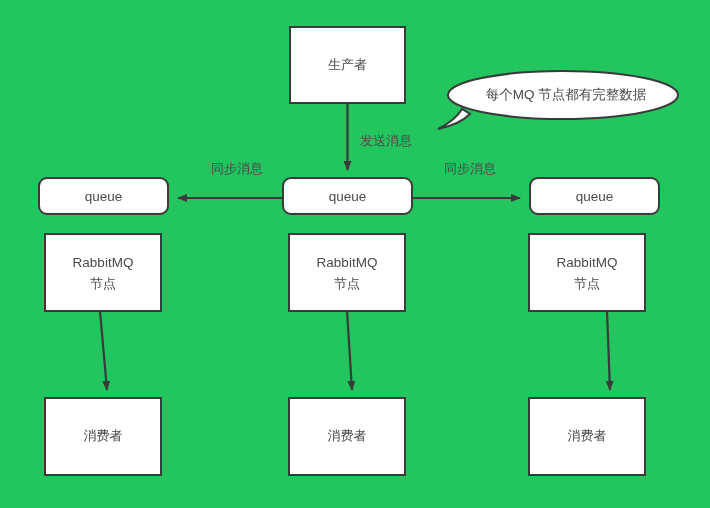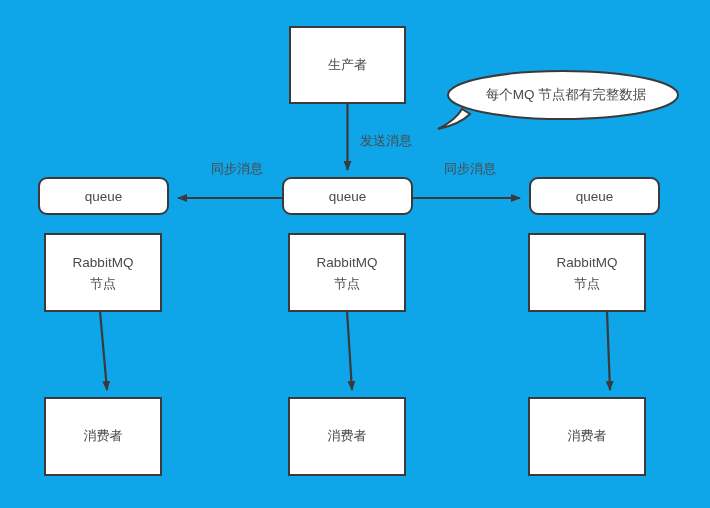--- a/index.html
+++ b/index.html
@@ -10,21 +10,21 @@
   body {
     width: 710px;
     height: 508px;
     font-family: "Liberation Sans", "DejaVu Sans", sans-serif;
     overflow: hidden;
   }
   #diagram-root {
     position: relative;
     width: 710px;
     height: 508px;
-    background: #0ea5e9;
+    background: #22c55e;
   }
   svg.canvas {
     position: absolute;
     top: 0;
     left: 0;
     width: 710px;
     height: 508px;
   }
   .node-box {
     fill: #ffffff;

